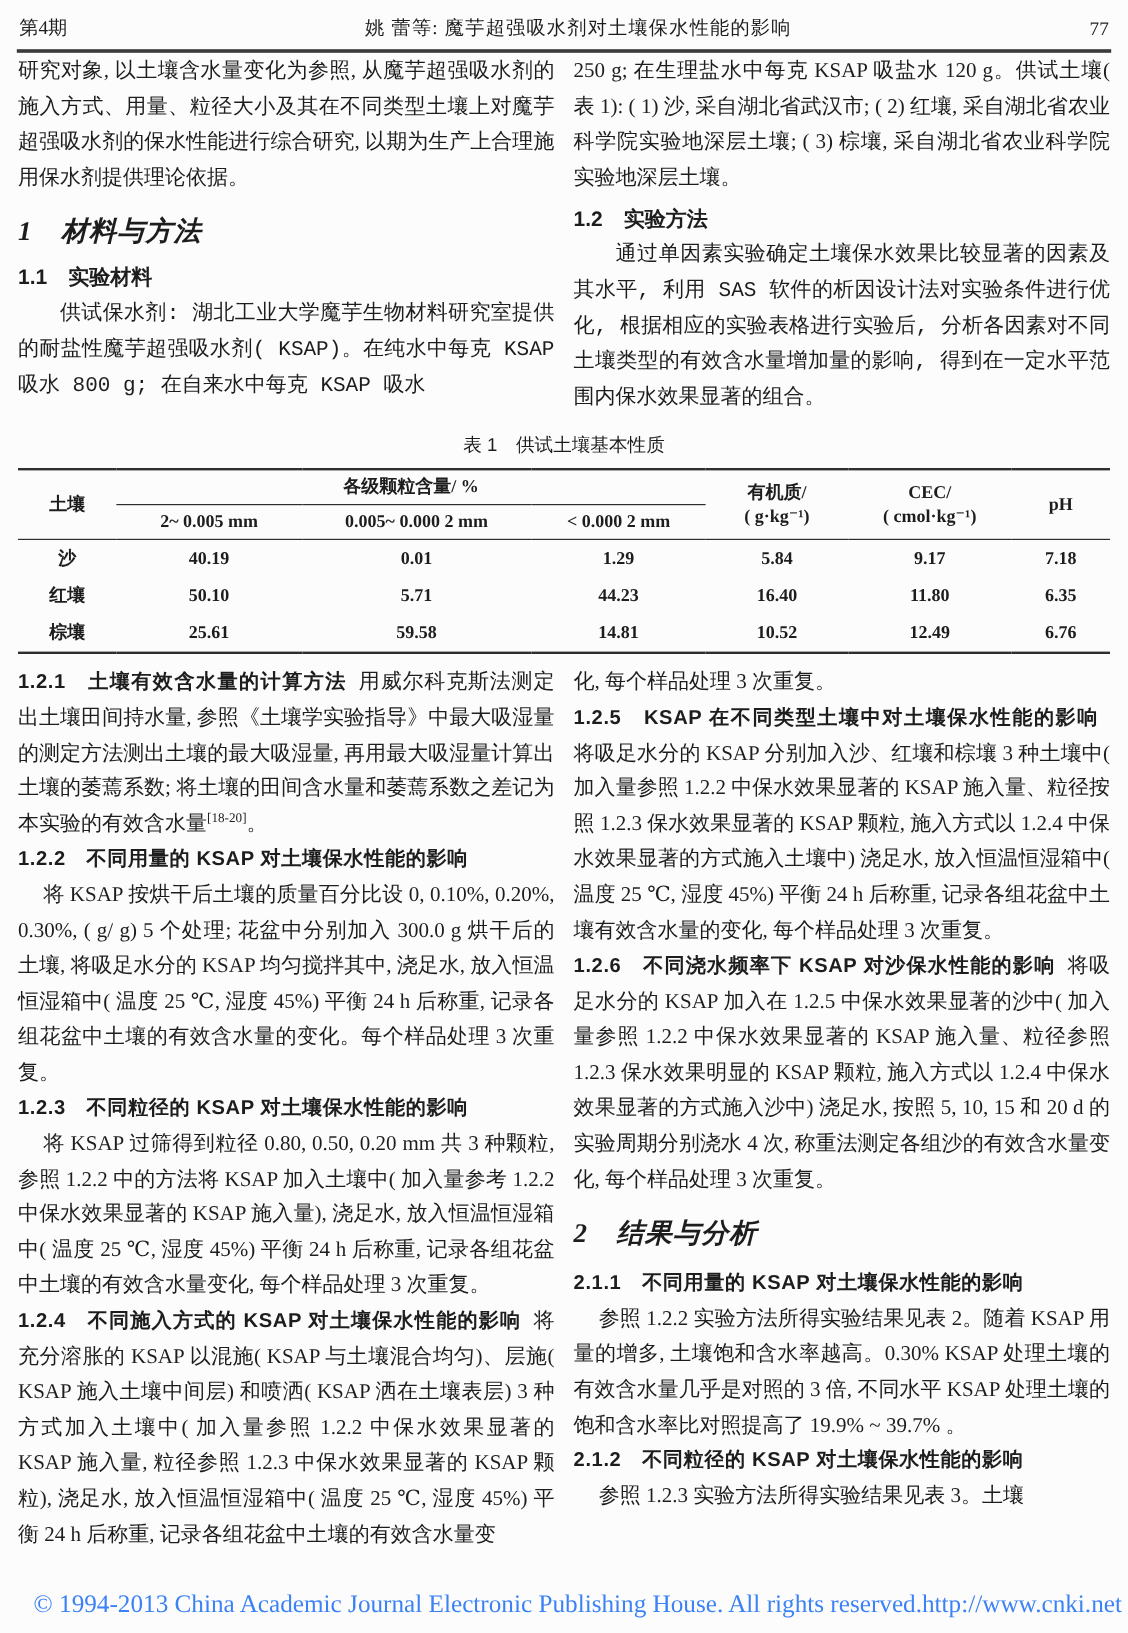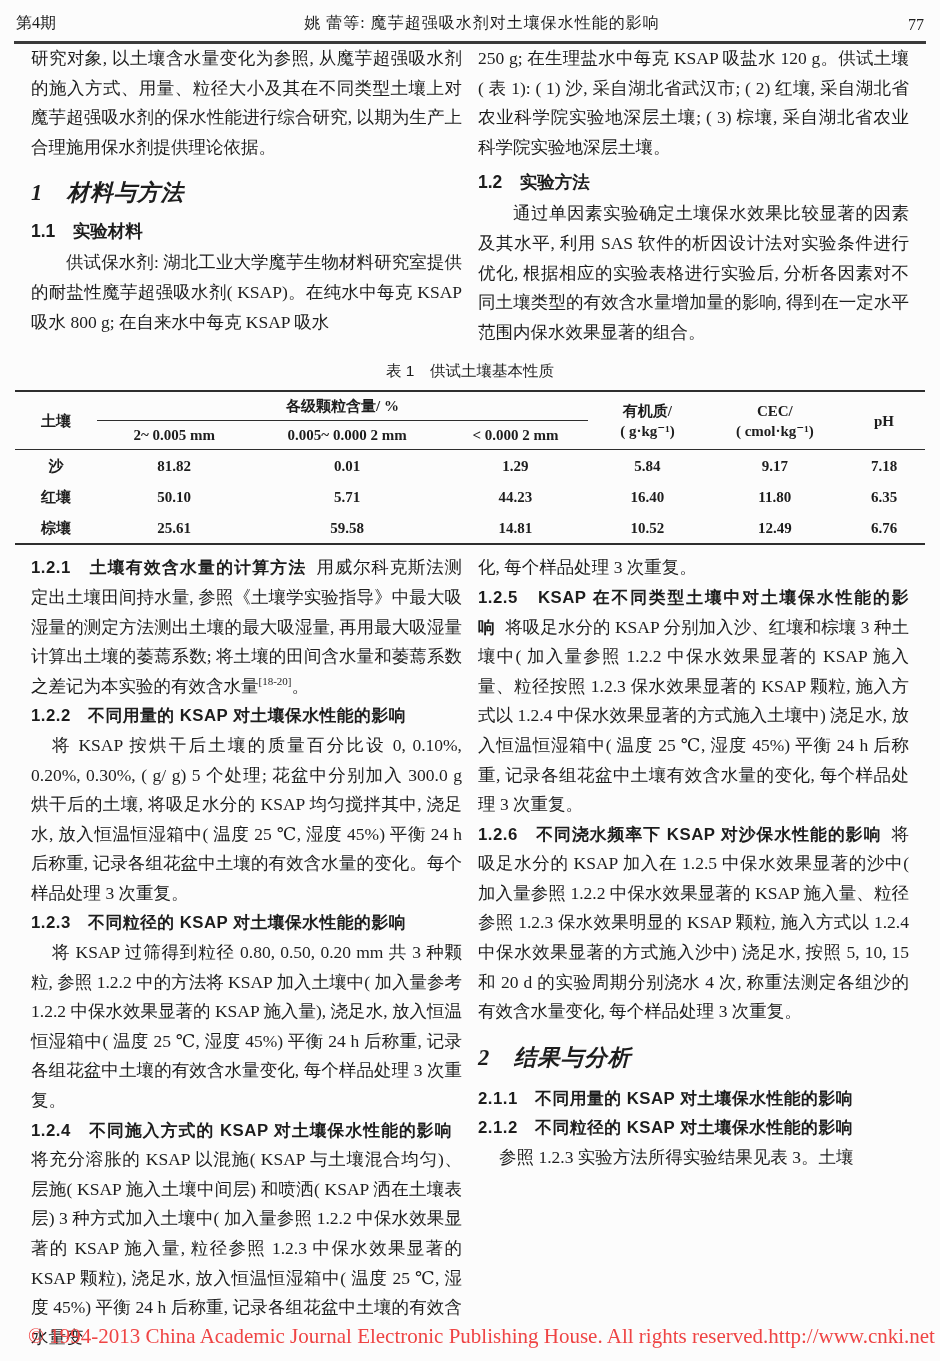--- a/index.html
+++ b/index.html
@@ -6,25 +6,25 @@
   .page {
     width:940px; height:1361px; margin:0 auto; position:relative;
     background:#fcfcfc; color:#1d1d1d; overflow:hidden;
     font-family:"Liberation Serif","DejaVu Serif",serif;
     box-sizing:border-box;
   }
   .header { display:flex; align-items:flex-end; padding:13px 16px 7px 16px; font-size:16px; }
   .header .title-center { flex:1; text-align:center; letter-spacing:1px; }
   .header-rule { height:3px; background:#3a3a3a; margin:0 14px; }
 
-  .columns { display:flex; gap:16px; padding:0 31px; }
+  .columns { display:flex; gap:16px; padding:0 15px; }
   .col { flex:1; min-width:0; }
 
   .body-p { margin:0; font-size:17.5px; line-height:29.6px; text-align:justify; }
-  .indent2 { text-indent:2em; }
+  .indent2 { text-indent:2em;font-family:Liberation Mono, monospace; }
   .indent1 { text-indent:1.2em; }
 
   .sec-h { font-size:22.5px; font-weight:600; margin:15px 0 11px 0; letter-spacing:1px;font-style:italic; }
   .sub-h { font-size:17.5px; font-weight:700; margin:8px 0 5px 0;
            font-family:"Liberation Sans","DejaVu Sans",sans-serif; }
   .h3 { font-weight:700; font-size:16.8px; letter-spacing:0.5px; margin-right:10px;
         font-family:"Liberation Sans","DejaVu Sans",sans-serif; }
   .h3-line { margin:0; font-size:16.8px; line-height:29.6px; font-weight:700; letter-spacing:0.5px;
              font-family:"Liberation Sans","DejaVu Sans",sans-serif; }
   sup.ref { font-size:11px; line-height:0;font-family:Liberation Serif, serif; }
@@ -34,21 +34,21 @@
                  font-family:"Liberation Sans","DejaVu Sans",sans-serif; }
   table.soil { width:100%; border-collapse:collapse; font-size:15px;
                border-top:2.5px solid #2e2e2e; border-bottom:2.5px solid #2e2e2e; }
   table.soil th, table.soil td { font-weight:bold; text-align:center; padding:4px 2px; line-height:20px; }
   table.soil .group-col { border-bottom:1.5px solid #2e2e2e; }
   table.soil th.rspan, table.soil tr.sub th { border-bottom:1.5px solid #2e2e2e; }
   table.soil td { padding:6px 2px 5px 2px; }
 
   .watermark { position:absolute; left:28px; right:26px; bottom:12px;
                display:flex; justify-content:space-between; align-items:baseline;
-               color:#ef4444; font-size:21px; white-space:nowrap; pointer-events:none; }
+               color:#3b82f6; font-size:21px; white-space:nowrap; pointer-events:none; }
 </style>
 </head>
 <body>
 
 <div class="page">
 
   <div class="header">
     <span>第4期</span>
     <span class="title-center">姚 蕾等: 魔芋超强吸水剂对土壤保水性能的影响</span>
     <span>77</span>
@@ -97,21 +97,21 @@
         </tr>
         <tr class="sub">
           <th>2~ 0.005 mm</th>
           <th>0.005~ 0.000 2 mm</th>
           <th>&lt; 0.000 2 mm</th>
         </tr>
       </thead>
       <tbody>
         <tr>
           <td>沙</td>
-          <td>81.82</td>
+          <td>40.19</td>
           <td>0.01</td>
           <td>1.29</td>
           <td>5.84</td>
           <td>9.17</td>
           <td>7.18</td>
         </tr>
         <tr>
           <td>红壤</td>
           <td>50.10</td>
           <td>5.71</td>
@@ -149,20 +149,21 @@
     <div class="col">
       <p class="body-p">化, 每个样品处理 3 次重复。</p>
       <p class="body-p">
         <span class="h3">1.2.5　KSAP 在不同类型土壤中对土壤保水性能的影响</span><span>将吸足水分的 KSAP 分别加入沙、红壤和棕壤 3 种土壤中( 加入量参照 1.2.2 中保水效果显著的 KSAP 施入量、粒径按照 1.2.3 保水效果显著的 KSAP 颗粒, 施入方式以 1.2.4 中保水效果显著的方式施入土壤中) 浇足水, 放入恒温恒湿箱中( 温度 25 ℃, 湿度 45%) 平衡 24 h 后称重, 记录各组花盆中土壤有效含水量的变化, 每个样品处理 3 次重复。</span>
       </p>
       <p class="body-p">
         <span class="h3">1.2.6　不同浇水频率下 KSAP 对沙保水性能的影响</span><span>将吸足水分的 KSAP 加入在 1.2.5 中保水效果显著的沙中( 加入量参照 1.2.2 中保水效果显著的 KSAP 施入量、粒径参照 1.2.3 保水效果明显的 KSAP 颗粒, 施入方式以 1.2.4 中保水效果显著的方式施入沙中) 浇足水, 按照 5, 10, 15 和 20 d 的实验周期分别浇水 4 次, 称重法测定各组沙的有效含水量变化, 每个样品处理 3 次重复。</span>
       </p>
       <div class="sec-h">2　结果与分析</div>
       <p class="h3-line">2.1.1　不同用量的 KSAP 对土壤保水性能的影响</p>
+      <p class="body-p indent1">参照 1.2.2 实验方法所得实验结果见表 2。随着 KSAP 用量的增多, 土壤饱和含水率越高。0.30% KSAP 处理土壤的有效含水量几乎是对照的 3 倍, 不同水平 KSAP 处理土壤的饱和含水率比对照提高了 19.9% ~ 39.7% 。</p>
       <p class="h3-line">2.1.2　不同粒径的 KSAP 对土壤保水性能的影响</p>
       <p class="body-p indent1">参照 1.2.3 实验方法所得实验结果见表 3。土壤</p>
     </div>
   </div>
 
   <div class="watermark">
     <span>© 1994-2013 China Academic Journal Electronic Publishing House. All rights reserved.</span>
     <span>http://www.cnki.net</span>
   </div>
 

